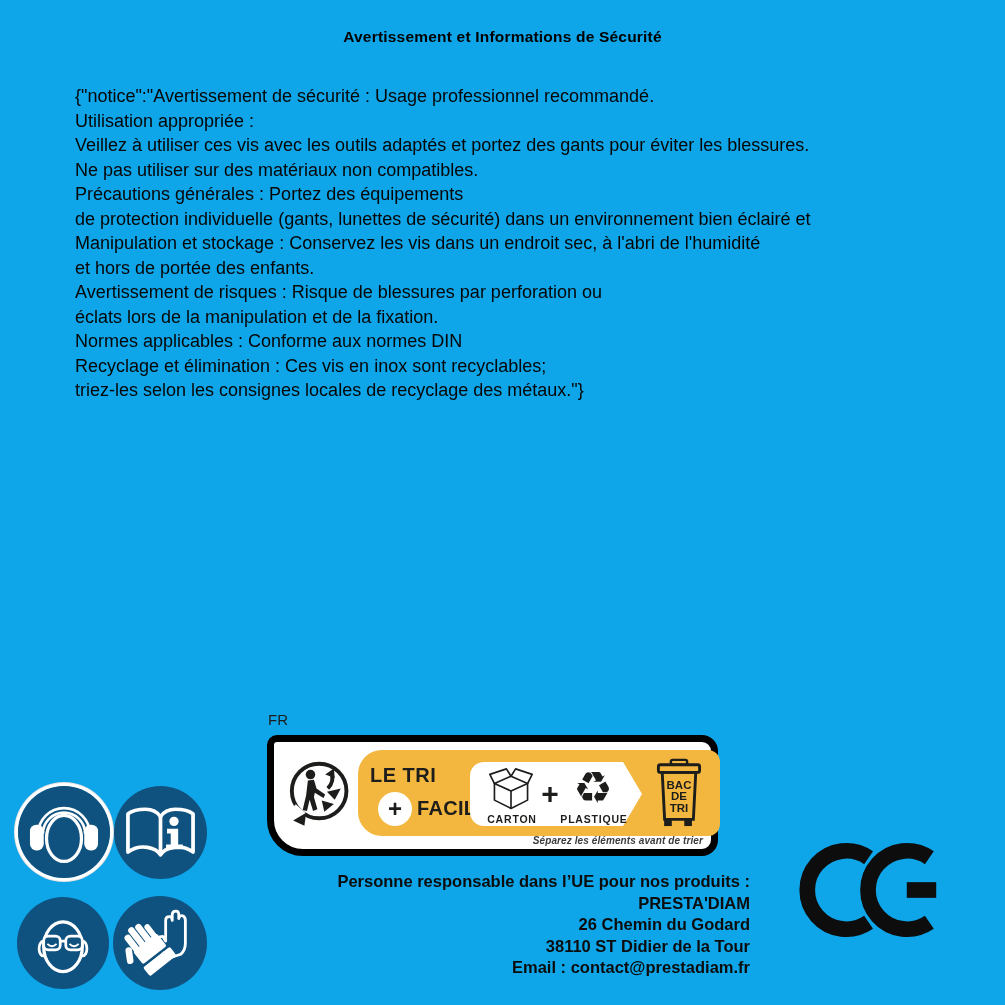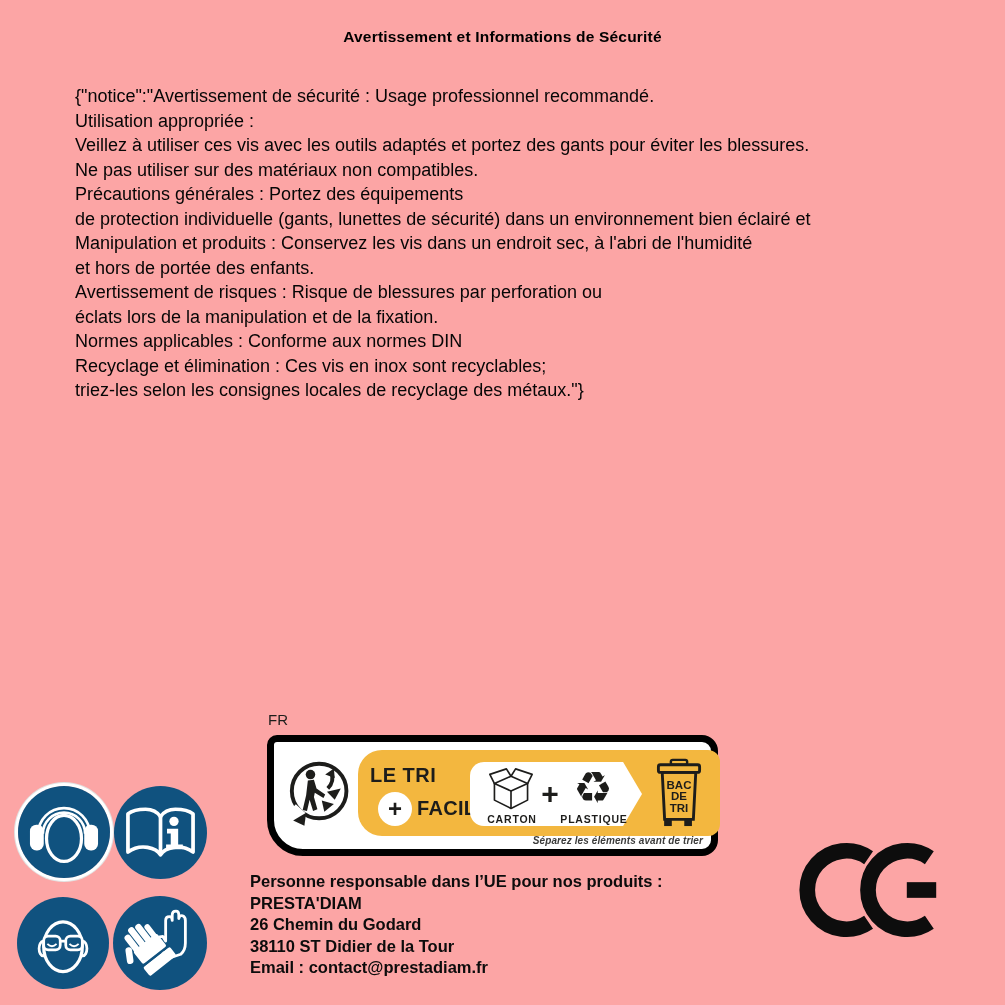--- a/index.html
+++ b/index.html
@@ -1,17 +1,17 @@
 <!DOCTYPE html>
 <html><head>
 <meta charset="utf-8">
 <style>
   html,body{margin:0;padding:0;background:#fff;}
   .sheet{
-    position:relative;width:1005px;height:1005px;background:#fca5a5;overflow:hidden;
+    position:relative;width:1005px;height:1005px;background:#0ea5e9;overflow:hidden;
     font-family:"Liberation Sans","DejaVu Sans",sans-serif;color:#0b0b0b;
   }
   
   .doc-title{
     position:absolute;left:0;right:0;top:28px;text-align:center;
     font-size:15.5px;font-weight:700;letter-spacing:.2px;color:#000;
   }
   
   .notice{
     position:absolute;left:75px;top:84px;width:880px;
@@ -49,41 +49,41 @@
   .mat-label.plastique{left:280px;width:80px;}
   .mat-plus{position:absolute;left:258px;top:37px;width:36px;text-align:center;font-size:30px;font-weight:800;color:#1d1d1b;line-height:1;}
   .recycle-glyph{position:absolute;left:296px;top:22px;width:46px;text-align:center;font-size:44px;line-height:48px;color:#1d1d1b;font-family:"DejaVu Sans",sans-serif;}
   .bin{position:absolute;left:382px;top:16px;width:46px;height:69px;}
   .sort-note{
     position:absolute;right:8px;top:93px;font-size:10px;font-style:italic;font-weight:700;
     color:#3c3c3b;letter-spacing:.1px;
   }
   
   .responsible{
-    position:absolute;left:250px;top:871px;width:500px;text-align:left;
+    position:absolute;left:250px;top:871px;width:500px;text-align:right;
     font-size:16.5px;font-weight:700;line-height:21.5px;color:#0c0c0c;
   }
   
   .ce{position:absolute;left:799px;top:841px;width:147px;height:98px;}
 </style>
 </head>
 <body>
 
 <div class="sheet">
 
   <div class="doc-title">Avertissement et Informations de Sécurité</div>
 
   <div class="notice">
       <div>{"notice":"Avertissement de sécurité : Usage professionnel recommandé.</div>
       <div>Utilisation appropriée :</div>
       <div>Veillez à utiliser ces vis avec les outils adaptés et portez des gants pour éviter les blessures.</div>
       <div>Ne pas utiliser sur des matériaux non compatibles.</div>
       <div>Précautions générales : Portez des équipements</div>
       <div>de protection individuelle (gants, lunettes de sécurité) dans un environnement bien éclairé et</div>
-      <div>Manipulation et produits : Conservez les vis dans un endroit sec, à l'abri de l'humidité</div>
+      <div>Manipulation et stockage : Conservez les vis dans un endroit sec, à l'abri de l'humidité</div>
       <div>et hors de portée des enfants.</div>
       <div>Avertissement de risques : Risque de blessures par perforation ou</div>
       <div>éclats lors de la manipulation et de la fixation.</div>
       <div>Normes applicables : Conforme aux normes DIN</div>
       <div>Recyclage et élimination : Ces vis en inox sont recyclables;</div>
       <div>triez-les selon les consignes locales de recyclage des métaux."}</div>
     </div>
 
   <div class="picto picto-ear">
     <svg viewBox="0 0 100 100" xmlns="http://www.w3.org/2000/svg">

